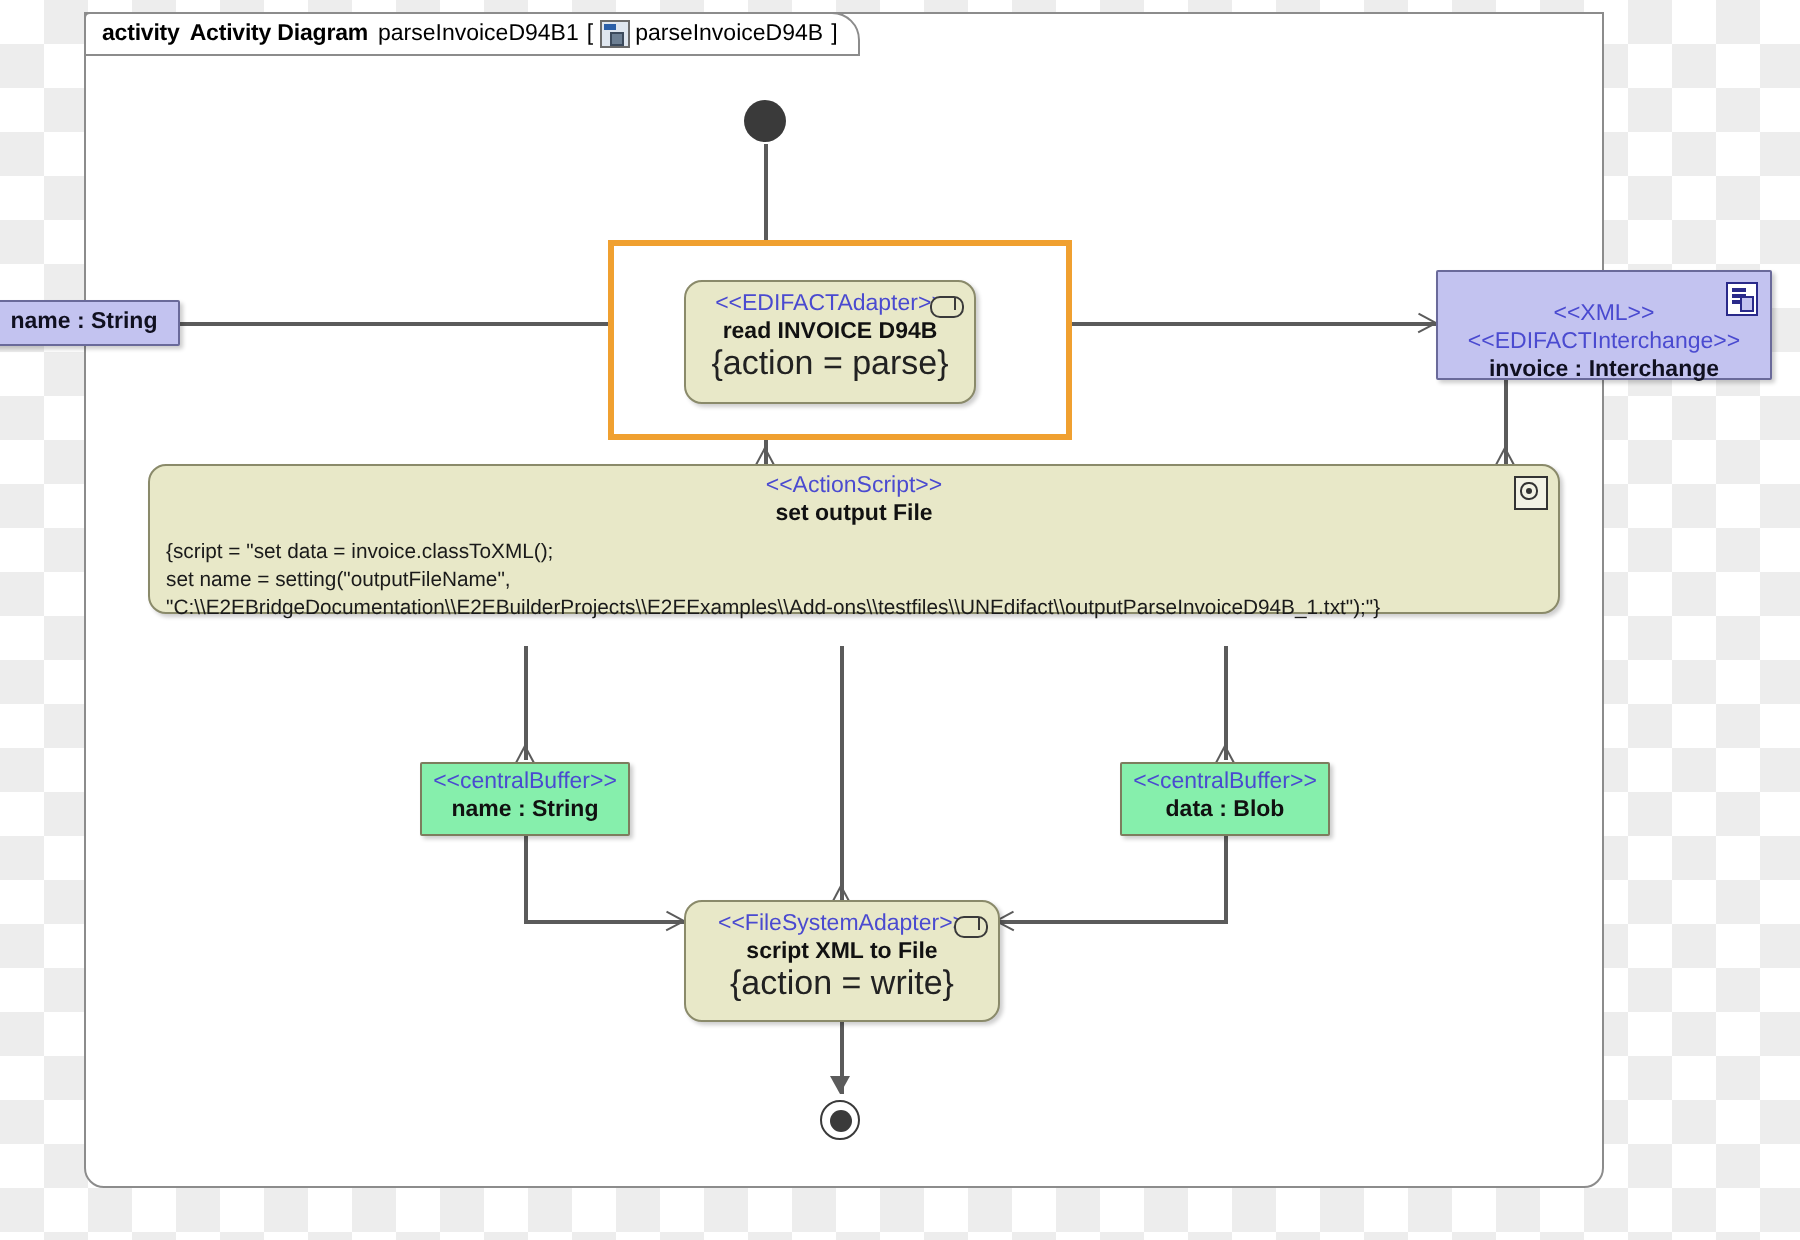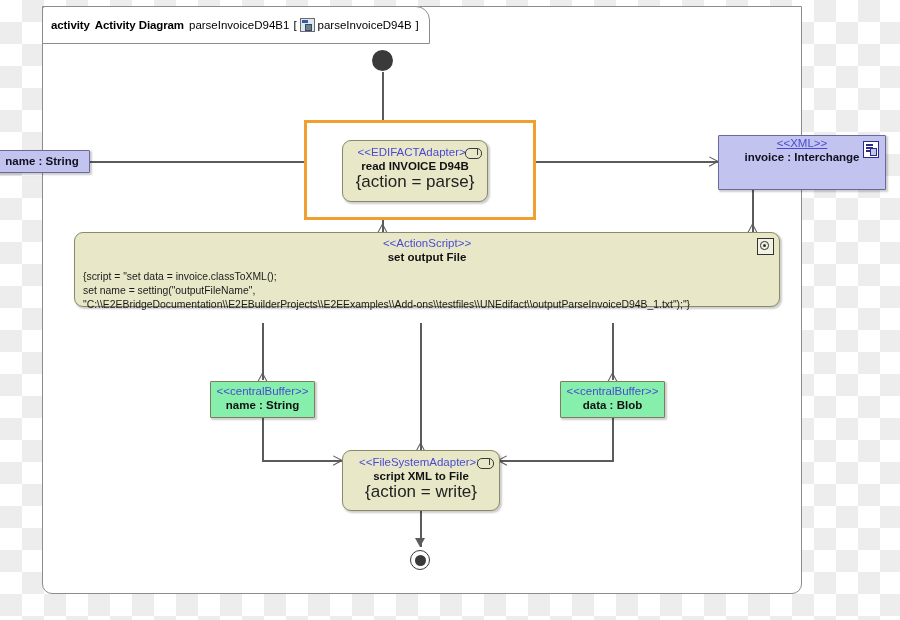--- a/index.html
+++ b/index.html
@@ -18,21 +18,21 @@
 
   
   .frame{
     position:absolute;left:42px;top:6px;width:760px;height:588px;
     background:#ffffff;
     border:1px solid #8c8c8c;
     border-radius:0 0 10px 10px;
     box-sizing:border-box;
   }
   .frame-tab{
-    position:absolute;left:42px;top:6px;height:38px;
+    position:absolute;left:42px;top:6px;height:22px;
     background:#ffffff;
     border:1px solid #8c8c8c;
     border-bottom:1px solid #8c8c8c;
     border-radius:3px 14px 0 0;
     padding:0 10px 0 8px;
     display:flex;align-items:center;
     white-space:nowrap;
     box-sizing:border-box;
     font-size:11.5px;color:#000;
     z-index:6;
@@ -215,21 +215,22 @@
   </div>
 
   <div class="node action" style="left:342px;top:140px;width:146px;height:62px;">
     <div class="stereo" style="margin-top:4px;">&lt;&lt;EDIFACTAdapter&gt;&gt;</div>
     <div class="title">read INVOICE D94B</div>
     <div class="prop">{action = parse}</div>
     <div class="pin-sym" style="right:5px;top:7px;"></div>
   </div>
 
   <div class="objnode" style="left:718px;top:135px;width:168px;height:55px;border-radius:1px;">
-    <div class="stereo" style="margin-top:0;text-decoration:underline;">&lt;&lt;XML&gt;&gt;</div>
+    <div class="stereo" style="margin-top:14px;">&lt;&lt;XML&gt;&gt;</div>
+    <div class="stereo">&lt;&lt;EDIFACTInterchange&gt;&gt;</div>
     <div class="title">invoice : Interchange</div>
     <div class="doc-icon" style="right:6px;top:5px;"></div>
   </div>
 
   <div class="node action" style="left:74px;top:232px;width:706px;height:75px;">
     <div class="stereo" style="margin-top:3px;">&lt;&lt;ActionScript&gt;&gt;</div>
     <div class="title">set output File</div>
     <div class="script" style="top:37px;">{script = "set data = invoice.classToXML();</div>
     <div class="script" style="top:51px;">set name = setting("outputFileName",</div>
     <div class="script" style="top:65px;">"C:\\E2EBridgeDocumentation\\E2EBuilderProjects\\E2EExamples\\Add-ons\\testfiles\\UNEdifact\\outputParseInvoiceD94B_1.txt");"}</div>

